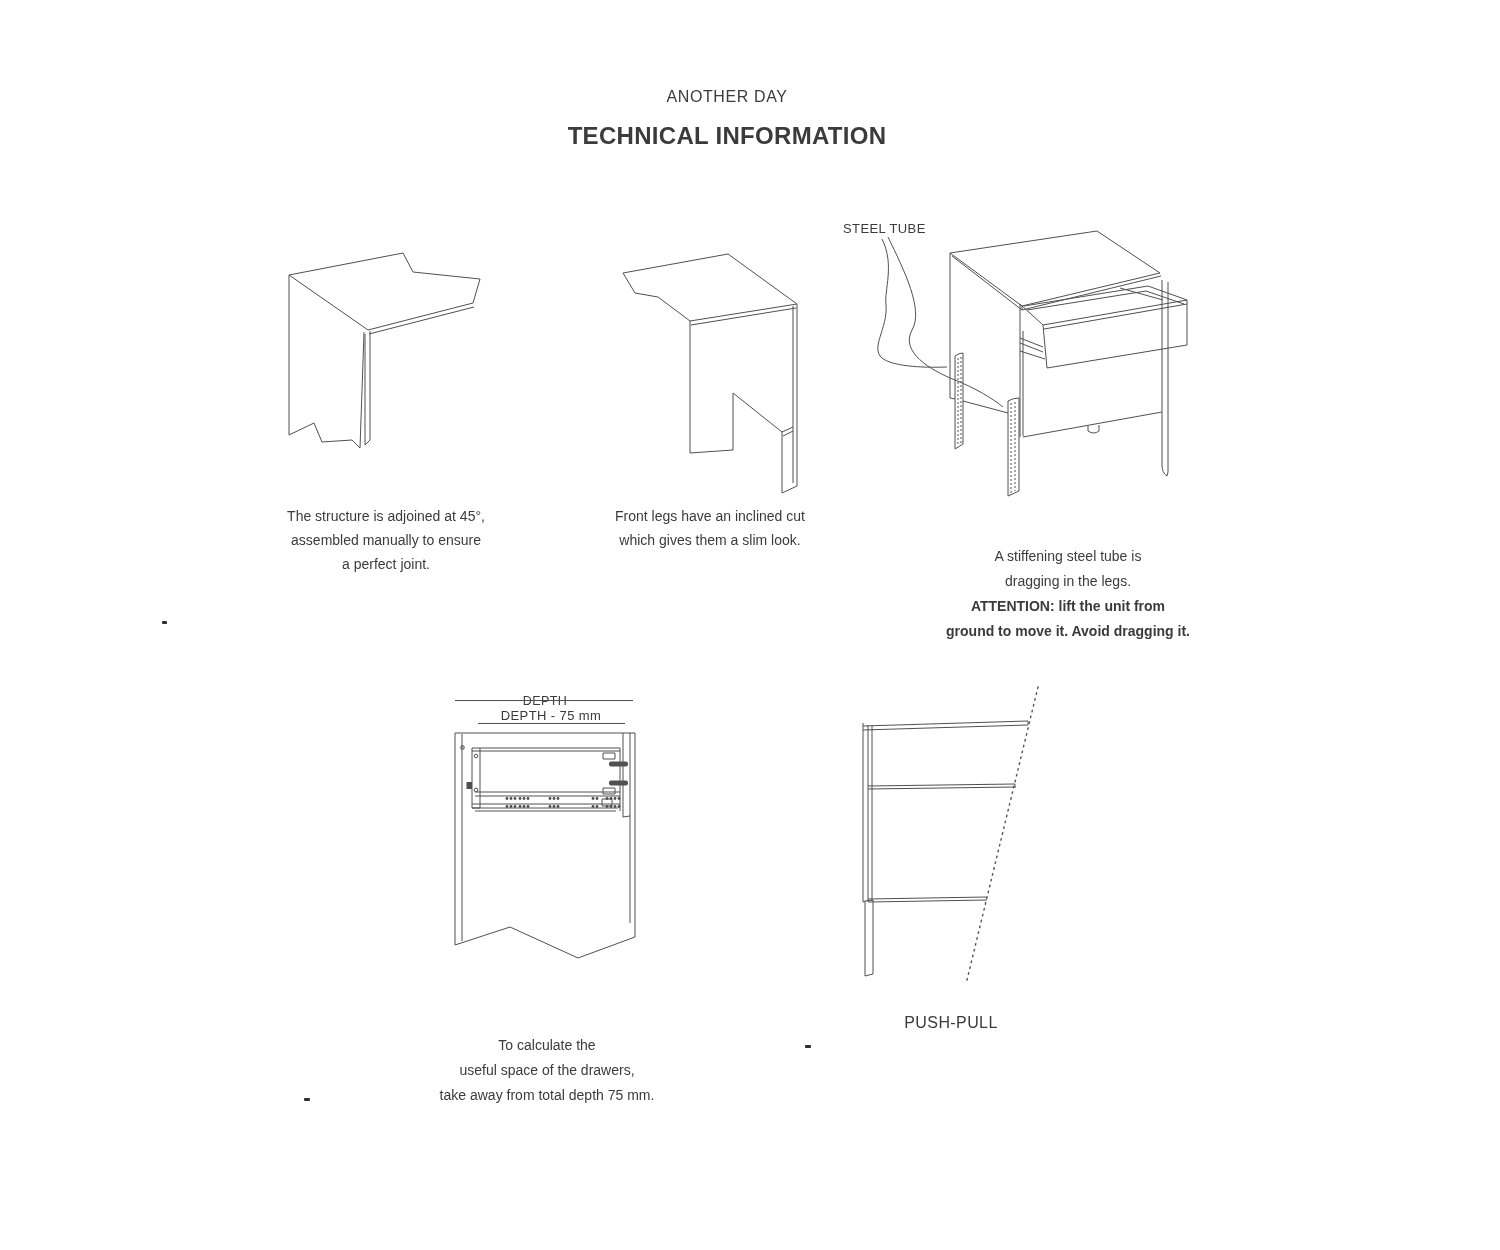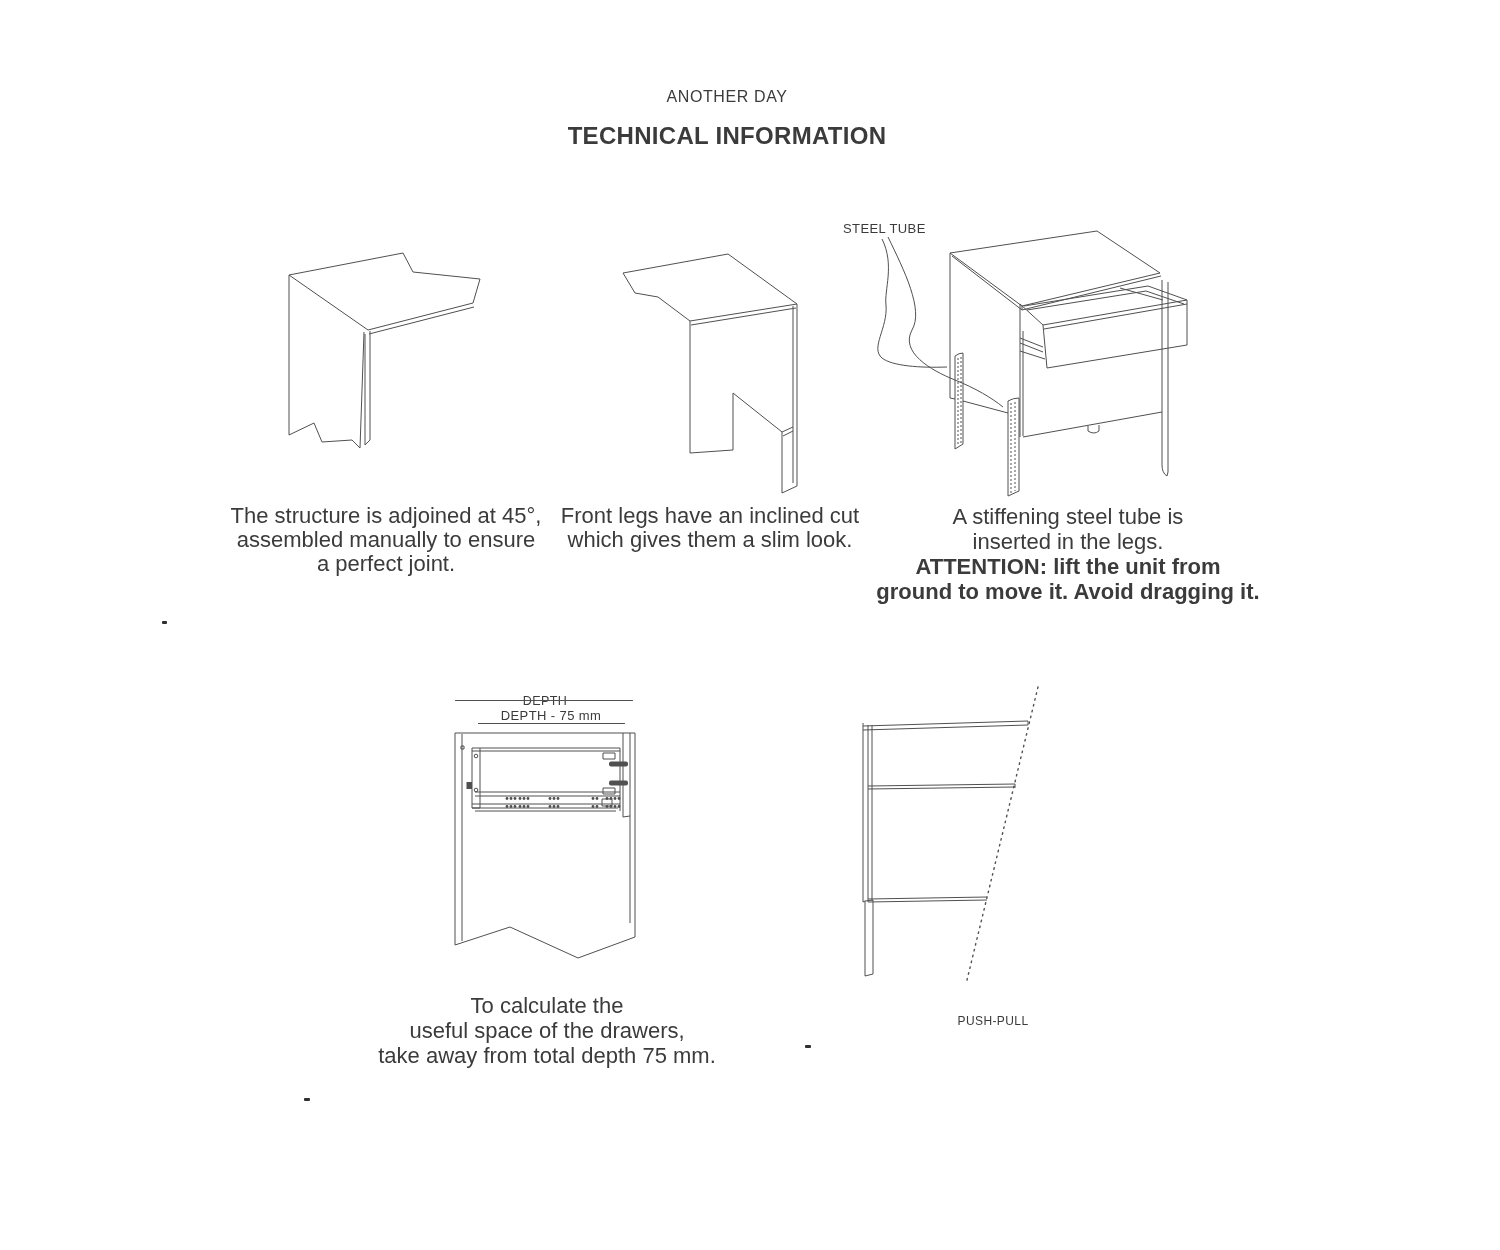--- a/index.html
+++ b/index.html
@@ -7,22 +7,22 @@
     --line:#505050;
     --bg:#ffffff;
   }
   html,body{margin:0;padding:0;background:var(--bg);}
   body{font-family:"Liberation Sans", sans-serif;color:var(--text);}
   #page{position:relative;width:1393px;height:1250px;background:var(--bg);overflow:hidden;}
   .abs{position:absolute;}
   .center{transform:translateX(-50%);text-align:center;}
   .brand{font-size:16px;letter-spacing:0.6px;}
   .title{font-size:24px;font-weight:bold;letter-spacing:0.3px;}
-  .caption{font-size:22px;line-height:24px;white-space:nowrap;}
-  .caption.lh25{line-height:25px;}
+  .caption{font-size:14px;line-height:24px;white-space:nowrap;}
+  .caption.lh25{line-height:25px;margin-top:40px;}
   .caption .bold{font-weight:bold;}
   .small-label{font-size:13px;letter-spacing:0.4px;white-space:nowrap;}
   .rule{height:1px;background:var(--line);}
   .speck{width:6px;height:3px;background:#2f2f2f;border-radius:1px;}
   svg{display:block;}
   svg path, svg line, svg polyline, svg circle, svg rect{
     fill:none;stroke:var(--line);stroke-width:1;stroke-linejoin:round;stroke-linecap:butt;
   }
   svg .fill{fill:var(--line);stroke:none;}
   svg .dash{stroke-dasharray:2,2;}
@@ -120,21 +120,21 @@
       <path d="M180,94 L180,122"></path>
       <path d="M184,96 L308,76"></path>
       <path d="M187,100 L306,81"></path>
       <path d="M308,76 L347,90"></path>
       <path d="M306,81 L344,94"></path>
       <path d="M280,78 L323,90"></path>
     </g>
   </svg>
   <div class="abs center caption lh25" style="left:1068px;top:504px;">
     <div>A stiffening steel tube is</div>
-    <div>inserted in the legs.</div>
+    <div>dragging in the legs.</div>
     <div class="bold">ATTENTION: lift the unit from</div>
     <div class="bold">ground to move it. Avoid dragging it.</div>
   </div>
 
   <div class="abs center small-label" style="left:545px;top:694px;font-size:12.5px;">DEPTH</div>
   <div class="abs rule" style="left:455px;top:700px;width:178px;"></div>
   <div class="abs center small-label" style="left:551px;top:708px;text-align:right;">DEPTH - 75 mm</div>
   <div class="abs rule" style="left:478px;top:723px;width:147px;"></div>
   <svg class="abs" style="left:450px;top:680px;" width="210" height="300" viewBox="0 0 210 300">
     <g>
@@ -218,19 +218,19 @@
     </g>
     <g>
       <path d="M13,106 L160,104"></path>
       <path d="M13,109 L160,107"></path>
       <path d="M160,104 L160,108"></path>
       <path d="M13,219 L132,217"></path>
       <path d="M13,222 L132,220"></path>
     </g>
     <path class="dots" d="M183,7 L112,300"></path>
   </svg>
-  <div class="abs center small-label" style="left:951px;top:1014px;font-size:12px;margin-left:42px;">PUSH-PULL</div>
+  <div class="abs center small-label" style="left:951px;top:1014px;font-size:16px;">PUSH-PULL</div>
 
   <div class="abs speck" style="left:162px;top:621px;width:5px;"></div>
   <div class="abs speck" style="left:304px;top:1098px;"></div>
   <div class="abs speck" style="left:805px;top:1045px;"></div>
 
 </div>
 
 </body></html>

